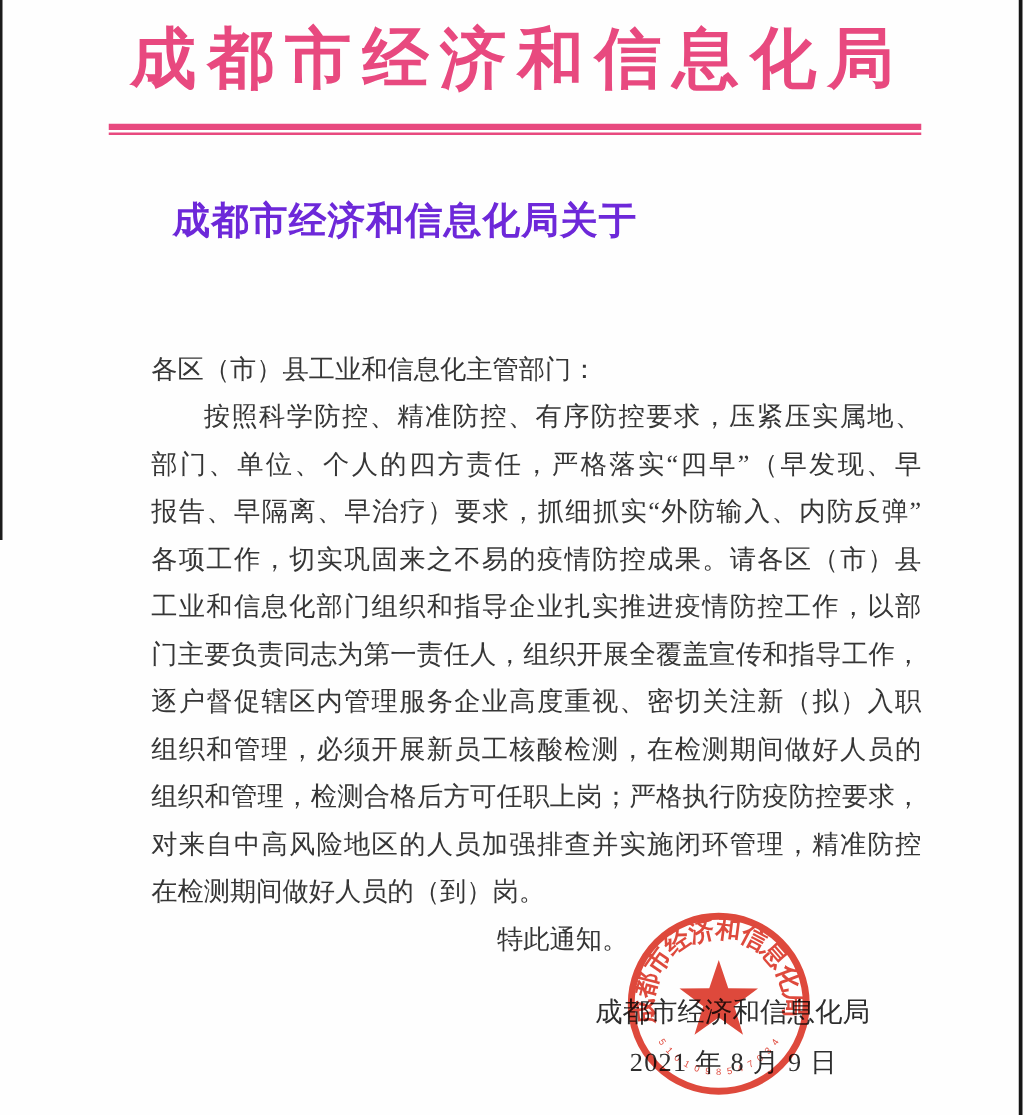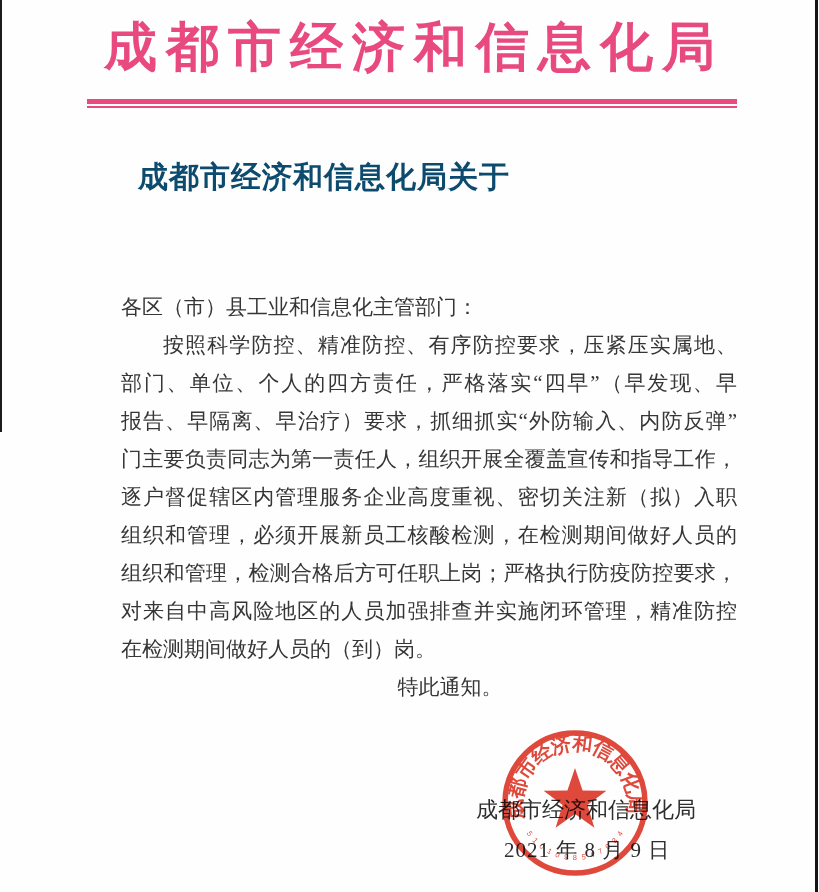--- a/index.html
+++ b/index.html
@@ -23,29 +23,29 @@
     letter-spacing:9px;text-indent:9px;
     font-family:"Liberation Serif", serif;
   }
   .rule-wrap{position:absolute;left:87px;top:99px;width:650px;}
   .rule-thick{height:5px;background:#e8497f;}
   .rule-thin{height:2px;background:#e8497f;margin-top:2px;}
 
   
   .doc-title{
     position:absolute;left:0;top:156px;width:648px;
-    text-align:center;color:#0c4a6e;
+    text-align:center;color:#6d28d9;
     font-family:"Liberation Sans", sans-serif;
     font-weight:bold;font-size:30px;line-height:41px;
     letter-spacing:1px;
   }
 
   
   .body-text{
-    position:absolute;left:121px;top:288px;width:616px;
+    position:absolute;left:121px;top:276px;width:616px;
     color:#363636;
     font-size:21px;
     font-family:"Liberation Serif", serif;
   }
   .line{height:38px;line-height:38px;white-space:nowrap;}
   .line.just{white-space:normal;text-align:justify;text-align-last:justify;}
   .line.ind{text-indent:2em;text-align:center;}
 
   
   .sig-name{
@@ -83,20 +83,22 @@
 
   <div class="doc-title">
     <div>成都市经济和信息化局关于</div>
   </div>
 
   <div class="body-text">
     <div class="line">各区（市）县工业和信息化主管部门：</div>
     <div class="line just ind">按照科学防控、精准防控、有序防控要求，压紧压实属地、</div>
     <div class="line just">部门、单位、个人的四方责任，严格落实“四早”（早发现、早</div>
     <div class="line just">报告、早隔离、早治疗）要求，抓细抓实“外防输入、内防反弹”</div>
+    <div class="line just">各项工作，切实巩固来之不易的疫情防控成果。请各区（市）县</div>
+    <div class="line just">工业和信息化部门组织和指导企业扎实推进疫情防控工作，以部</div>
     <div class="line just">门主要负责同志为第一责任人，组织开展全覆盖宣传和指导工作，</div>
     <div class="line just">逐户督促辖区内管理服务企业高度重视、密切关注新（拟）入职</div>
     <div class="line just">组织和管理，必须开展新员工核酸检测，在检测期间做好人员的</div>
     <div class="line just">组织和管理，检测合格后方可任职上岗；严格执行防疫防控要求，</div>
     <div class="line just">对来自中高风险地区的人员加强排查并实施闭环管理，精准防控</div>
     <div class="line">在检测期间做好人员的（到）岗。</div>
     <div class="line ind">特此通知。</div>
   </div>
 
   <div class="sig-name">成都市经济和信息化局</div>

